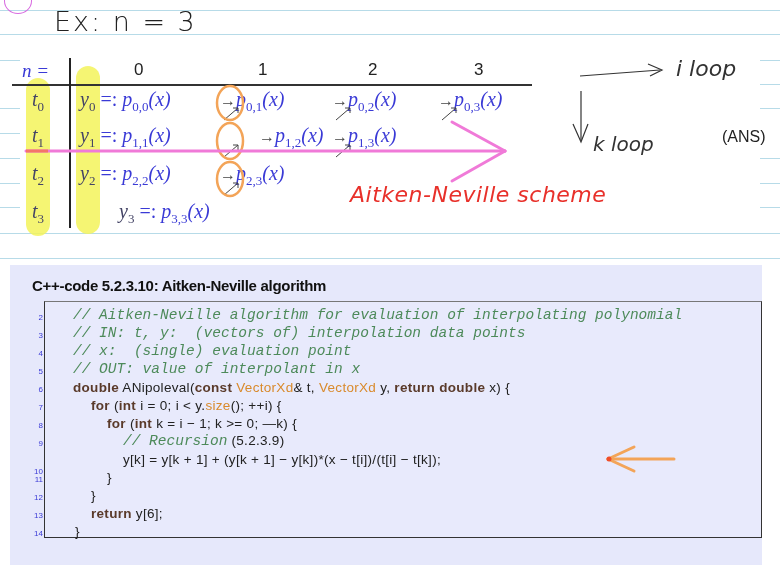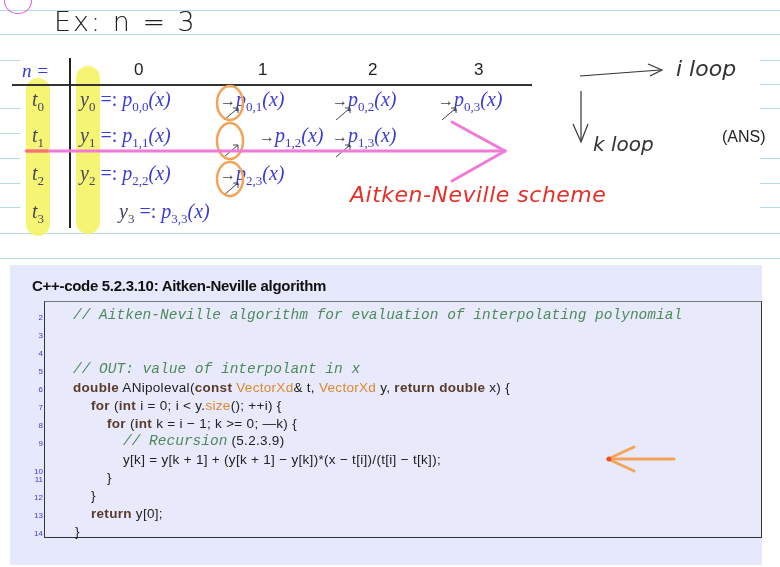--- a/index.html
+++ b/index.html
@@ -148,35 +148,37 @@
     <div class="ln" style="top:202px">10</div>
     <div class="ln" style="top:210px">11</div>
     <div class="ln" style="top:228px">12</div>
     <div class="ln" style="top:246px">13</div>
     <div class="ln" style="top:264px">14</div>
   </div>
 
   <div class="code-box"></div>
 
   <div class="cl cm" style="top:42px">// Aitken-Neville algorithm for evaluation of interpolating polynomial</div>
+  <div class="cl cm" style="top:60px">// IN: t, y:  (vectors of) interpolation data points</div>
+  <div class="cl cm" style="top:78px">// x:  (single) evaluation point</div>
   <div class="cl cm" style="top:96px">// OUT: value of interpolant in x</div>
 
   <div class="cl" style="top:115px"><span class="kw">double</span><span> ANipoleval(</span><span class="kw">const</span> <span class="ty">VectorXd</span><span>&amp; t, </span><span class="ty">VectorXd</span><span> y, </span><span class="kw">return double</span><span> x) {</span></div>
 
   <div class="cl" style="top:133px;left:66px"><span class="kw">for</span><span> (</span><span class="kw">int</span><span> i = 0; i &lt; y.</span><span class="fn">size</span><span>(); ++i) {</span></div>
 
   <div class="cl" style="top:151px;left:82px"><span class="kw">for</span><span> (</span><span class="kw">int</span><span> k = i − 1; k &gt;= 0; —k) {</span></div>
 
   <div class="cl" style="top:168px;left:98px"><span class="cm">// Recursion</span><span> (5.2.3.9)</span></div>
 
   <div class="cl" style="top:187px;left:98px">y[k] = y[k + 1] + (y[k + 1] − y[k])*(x − t[i])/(t[i] − t[k]);</div>
 
   <div class="cl" style="top:205px;left:82px">}</div>
   <div class="cl" style="top:223px;left:66px">}</div>
-  <div class="cl" style="top:241px;left:66px"><span class="kw">return</span><span> y[0];</span></div>
+  <div class="cl" style="top:241px;left:66px"><span class="kw">return</span><span> y[6];</span></div>
   <div class="cl" style="top:259px;left:50px">}</div>
 </div>
 
 <svg width="80" height="30" style="position:absolute;left:604px;top:444px;">
   <g stroke="#f3a458" stroke-width="3" fill="none" stroke-linecap="round">
     <line x1="4" y1="15" x2="70" y2="15"></line>
     <line x1="4" y1="15" x2="30" y2="3"></line>
     <line x1="4" y1="15" x2="30" y2="27"></line>
   </g>
   <circle cx="5" cy="15" r="2.5" fill="#f04e2a"></circle>

